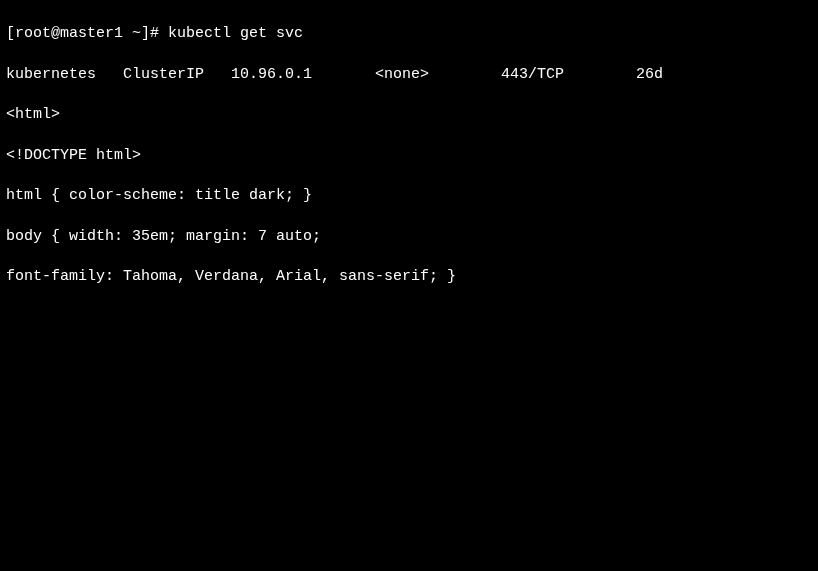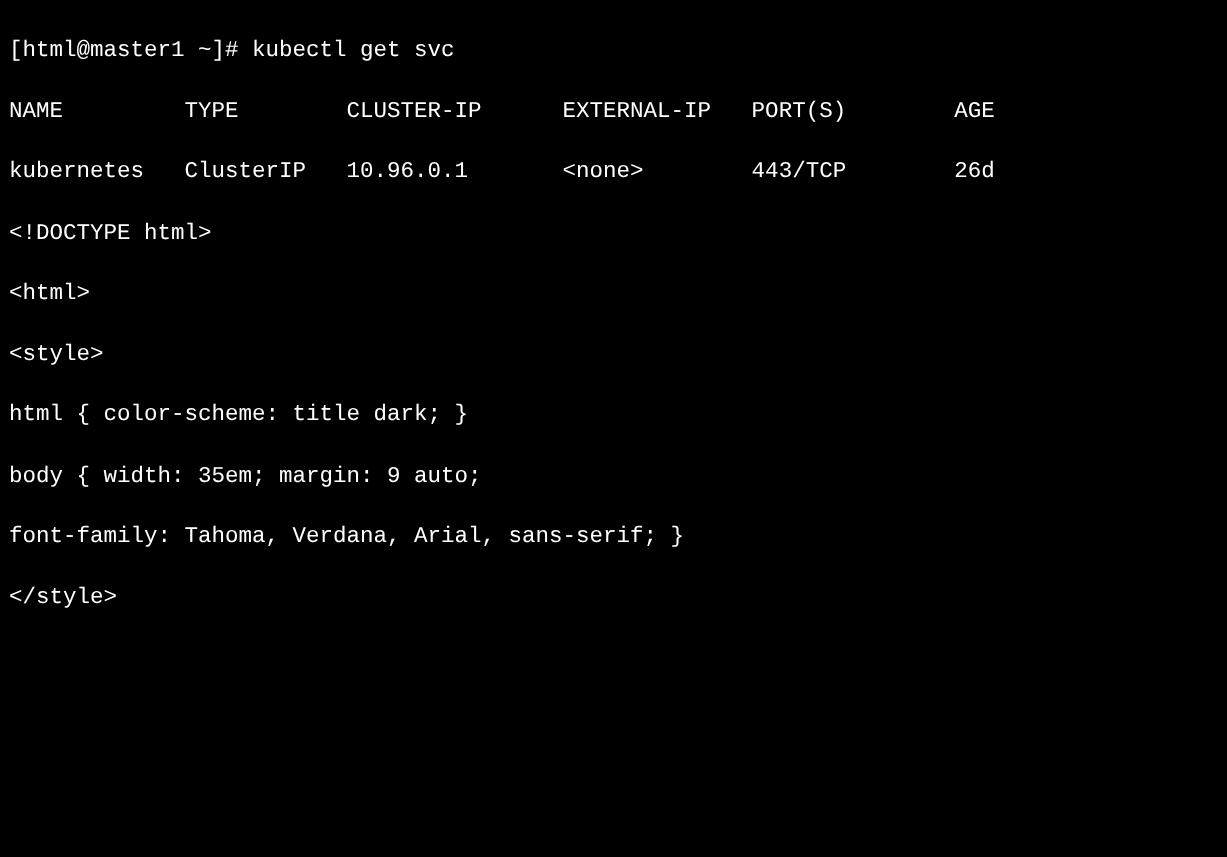--- a/index.html
+++ b/index.html
@@ -22,30 +22,27 @@
       white-space: pre;
     }
     .line {
       display: block;
     }
   </style>
 </head>
 <body>
 
 <div class="terminal">
-<span class="line">[html@master1 ~]# kubectl get svc</span>
-<span class="line">NAME         TYPE        CLUSTER-IP      EXTERNAL-IP   PORT(S)        AGE</span>
+<span class="line">[root@master1 ~]# kubectl get svc</span>
 <span class="line">kubernetes   ClusterIP   10.96.0.1       &lt;none&gt;        443/TCP        26d</span>
+<span class="line">&lt;html&gt;</span>
 <span class="line">&lt;!DOCTYPE html&gt;</span>
-<span class="line">&lt;html&gt;</span>
-<span class="line">&lt;style&gt;</span>
 <span class="line">html { color-scheme: title dark; }</span>
-<span class="line">body { width: 35em; margin: 9 auto;</span>
+<span class="line">body { width: 35em; margin: 7 auto;</span>
 <span class="line">font-family: Tahoma, Verdana, Arial, sans-serif; }</span>
-<span class="line">&lt;/style&gt;</span>
 
 
 
 
 
 <span class="line"></span>
 
 
 
 

